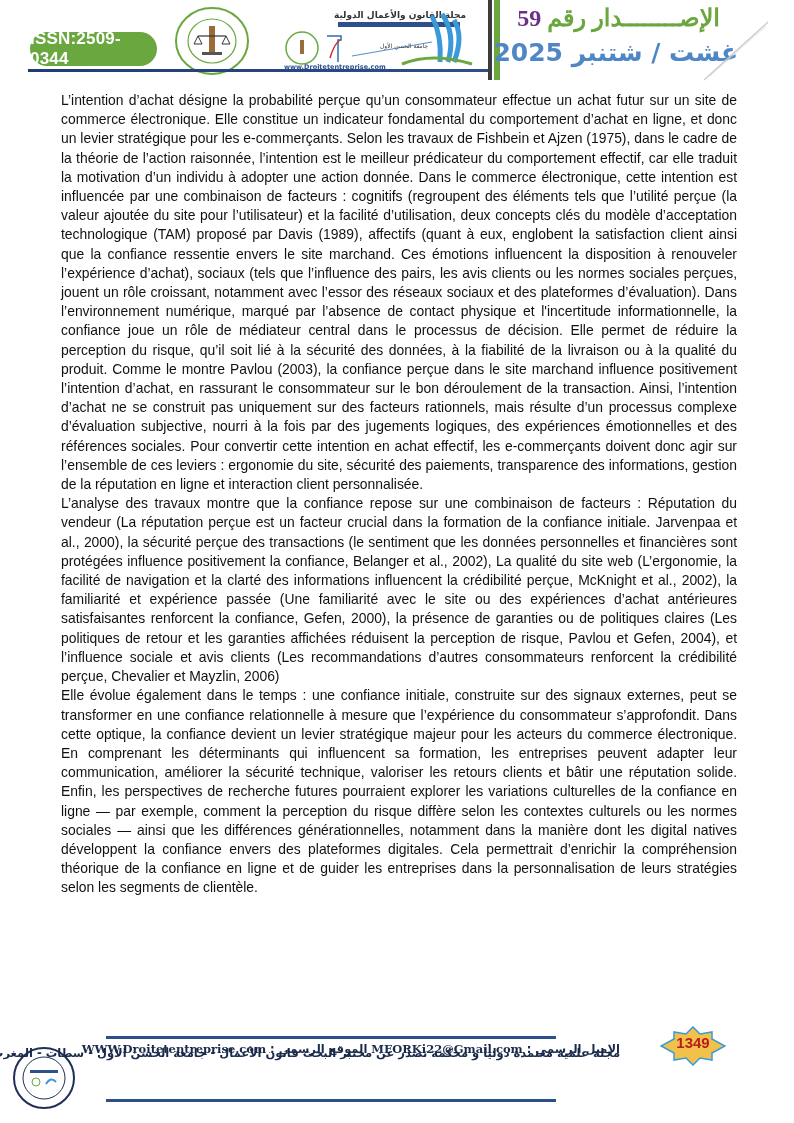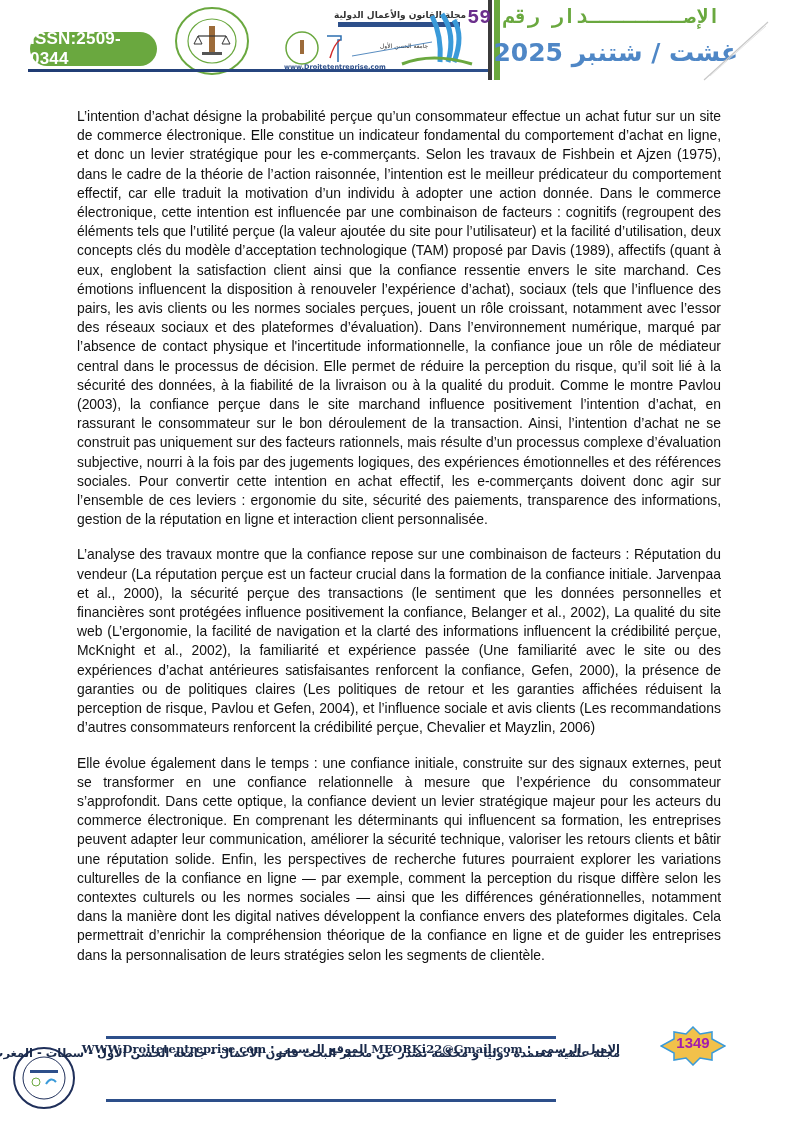--- a/index.html
+++ b/index.html
@@ -12,46 +12,46 @@
           background: #6aa83f; border-radius: 17px; color: #fff;
           font-family: "Liberation Sans", sans-serif; font-size: 17px; font-weight: bold;
           display: flex; align-items: center; justify-content: center; letter-spacing: 0.2px; }
   .lab-logo { position: absolute; left: 174px; top: 6px; width: 76px; height: 70px; }
   .journal-logo { position: absolute; left: 282px; top: 6px; width: 200px; height: 66px; }
   .header-line { position: absolute; left: 28px; top: 69px; width: 460px; height: 3px;
                  background: linear-gradient(to right, #1f3b73, #2d4f8a); }
   .vbar1 { position: absolute; left: 488px; top: 0; width: 4px; height: 80px; background: #3b3b3b; }
   .vbar2 { position: absolute; left: 494px; top: 0; width: 6px; height: 80px; background: #6aa83f; }
   .issue-line { position: absolute; left: 520px; top: 4px; width: 200px; height: 28px;
-                direction: rtl; text-align: right; font-family: Liberation Mono, monospace;
-                font-weight: bold; font-size: 20px; color: #6aa83f; white-space: nowrap; }
+                direction: rtl; text-align: right; font-family: Liberation Serif, serif;
+                font-weight: bold; font-size: 24px; color: #6aa83f; white-space: nowrap; }
   .issue-line .num { color: #6b2f8c; }
   .date-line { position: absolute; left: 508px; top: 38px; width: 230px; height: 36px;
                direction: rtl; text-align: right; font-family: "DejaVu Sans", sans-serif;
                font-weight: bold; font-size: 25px; color: #4f87c6; white-space: nowrap; }
   .diag { position: absolute; left: 700px; top: 20px; width: 70px; height: 62px; }
 
   
   .content { position: absolute; left: 61px; top: 91px; width: 676px;
              font-size: 13.9px; line-height: 19.2px; text-align: justify; hyphens: none; }
-  .content p { margin: 16px; }
+  .content p { margin: 0; }
   .content b { font-weight: normal; }
 
   
   .footer-seal { position: absolute; left: 12px; top: 1046px; width: 64px; height: 64px; }
   .f-line-top { position: absolute; left: 106px; top: 1036px; width: 450px; height: 3px; background: #2d4f8a; }
   .f-line-bot { position: absolute; left: 106px; top: 1099px; width: 450px; height: 3px; background: #2d4f8a; }
   .f-text1 { position: absolute; left: 100px; top: 1046px; width: 520px; direction: rtl; text-align: right;
              font-family: "DejaVu Sans", sans-serif; font-size: 11.5px; font-weight: bold; color: #1a2a4a; white-space: nowrap; }
   .f-text2 { position: absolute; left: 100px; top: 1042px; width: 520px; direction: rtl; text-align: right;
              font-family: "DejaVu Sans", sans-serif; font-size: 11.5px; font-weight: bold; color: #1a2a4a; white-space: nowrap; }
   .f-text2 .ltr { direction: ltr; unicode-bidi: embed; font-family: "DejaVu Serif", serif; }
   .page-badge { position: absolute; left: 660px; top: 1026px; width: 66px; height: 40px; }
   .page-num { position: absolute; left: 660px; top: 1034px; width: 66px; text-align: center;
-              font-family: "Liberation Sans", sans-serif; font-weight: bold; font-size: 15px; color: #a21caf; }
+              font-family: "Liberation Sans", sans-serif; font-weight: bold; font-size: 15px; color: #b91c1c; }
 </style>
 </head>
 <body>
 
 <div class="header">
   <div class="issn">ISSN:2509-0344</div>
 
   <svg class="lab-logo" viewBox="0 0 76 70">
     <ellipse cx="38" cy="35" rx="36" ry="33" fill="#fff" stroke="#6aa83f" stroke-width="2"></ellipse>
     <ellipse cx="38" cy="35" rx="24" ry="22" fill="#fff" stroke="#6aa83f" stroke-width="1.2"></ellipse>

